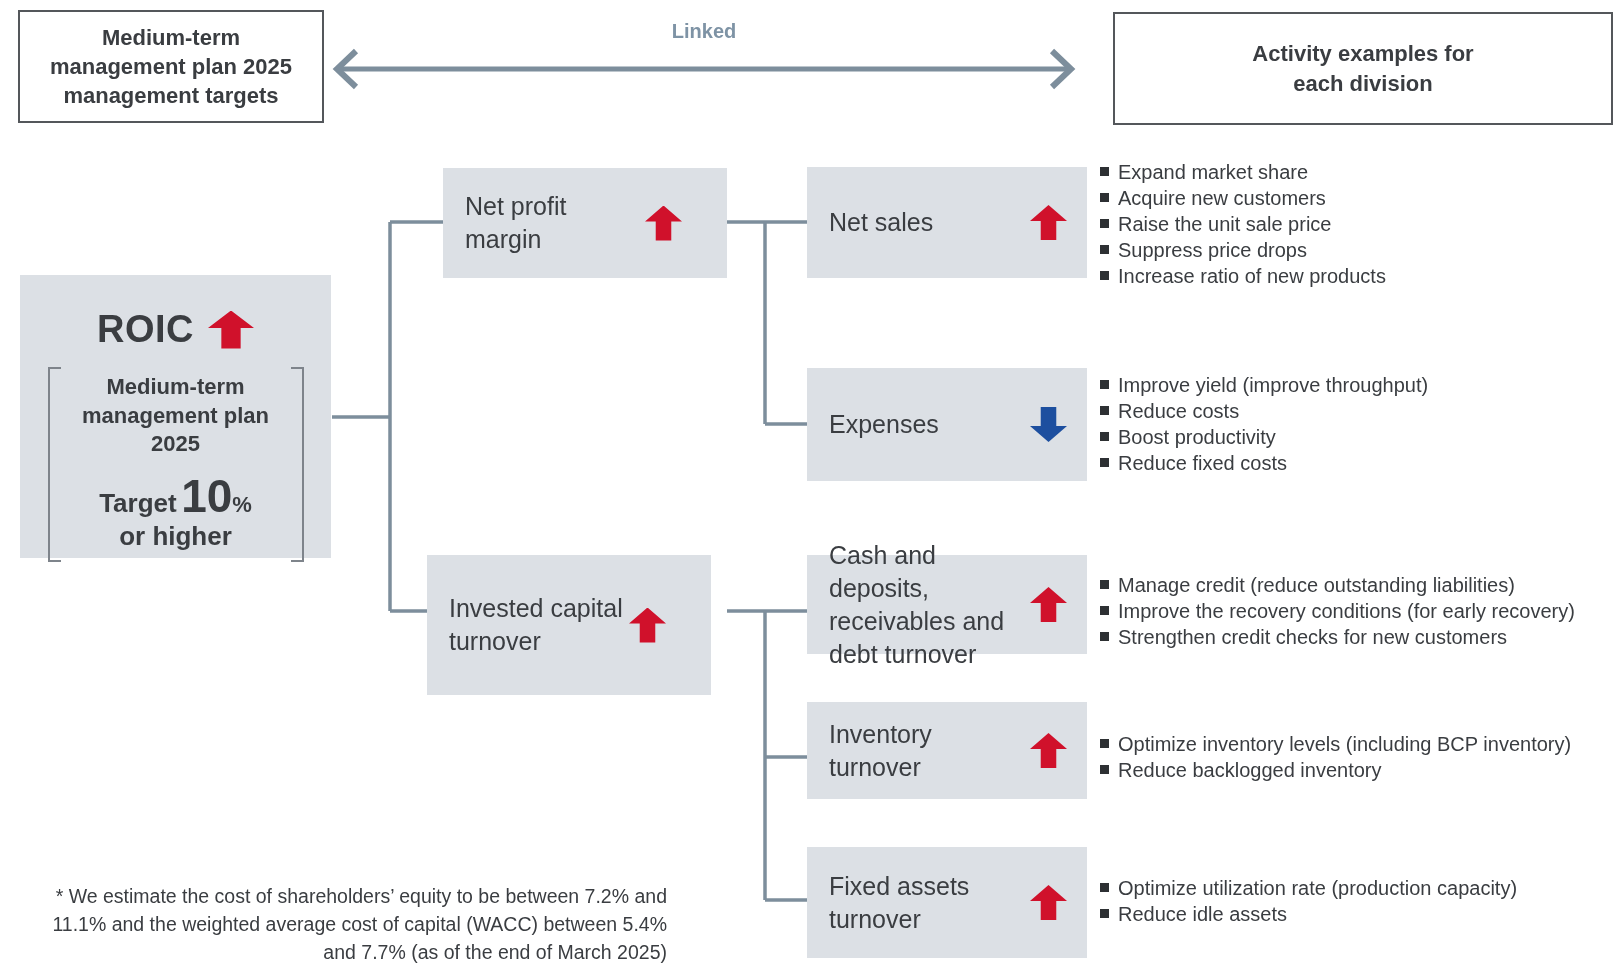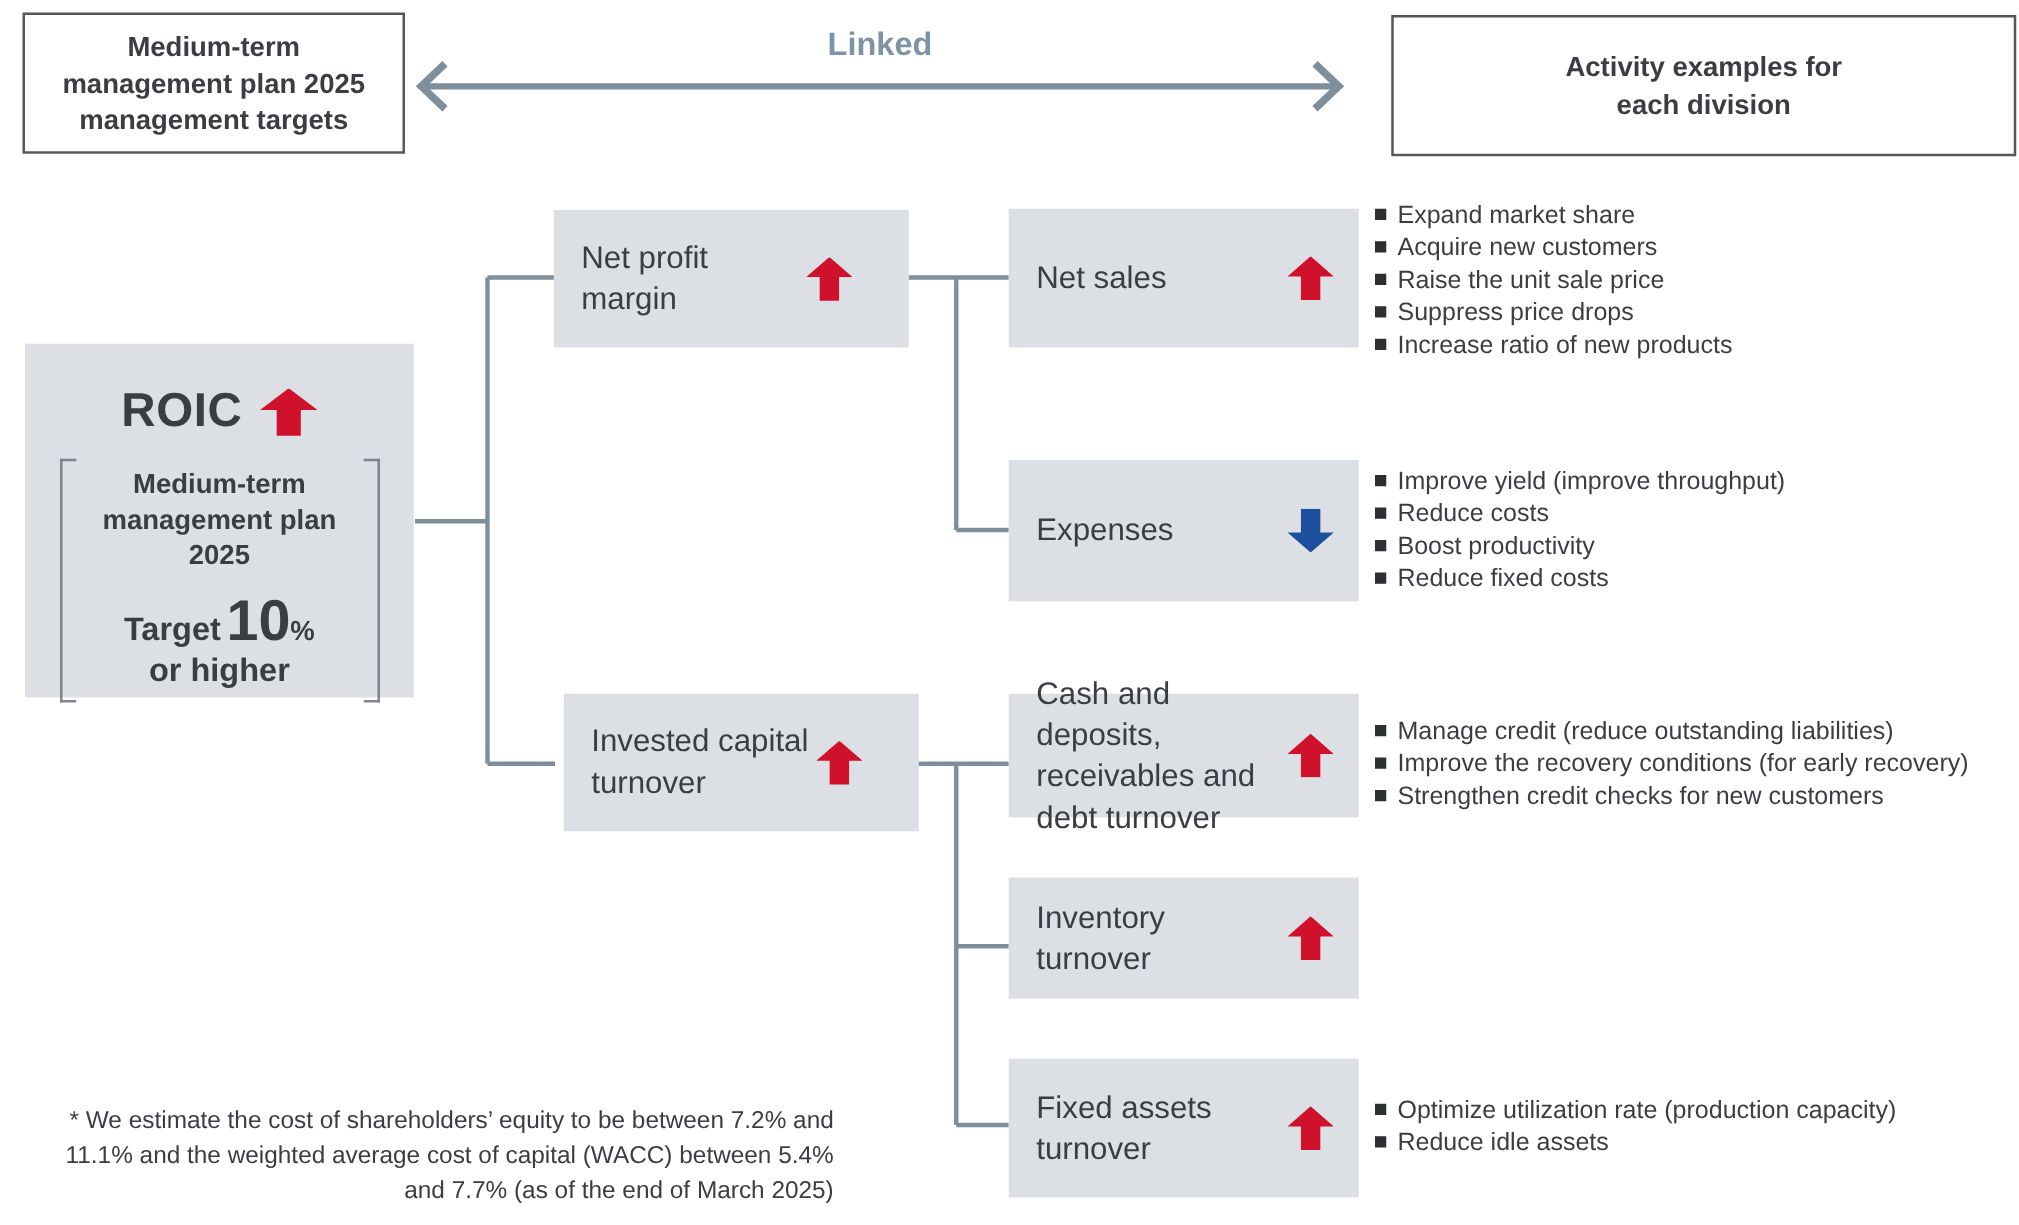--- a/index.html
+++ b/index.html
@@ -20,31 +20,31 @@
   .overlay{position:absolute;left:0;top:0;width:1615px;height:980px;z-index:0;pointer-events:none;}
 
   
   .hdr-box{position:absolute;background:#ffffff;border:2px solid var(--border-dark);
     display:flex;align-items:center;justify-content:center;text-align:center;
     font-weight:bold;font-size:22px;line-height:1.33;z-index:2;}
   .hdr-left{left:18px;top:10px;width:306px;height:113px;}
   .hdr-right{left:1113px;top:12px;width:500px;height:113px;}
   .hdr-box span{display:block;}
   .linked-label{position:absolute;left:336px;top:20px;width:736px;text-align:center;
-    font-weight:bold;font-size:26px;color:var(--linked);z-index:2;}
+    font-weight:bold;font-size:20px;color:var(--linked);z-index:2;}
 
   
   .node-box{position:absolute;background:var(--box-fill);display:flex;align-items:center;
     padding:0 20px 0 22px;z-index:1;}
   .node-label{font-size:25px;line-height:1.32;color:var(--text-dark);flex:1;}
   .lvl2 .node-label{max-width:180px;}
   .lvl3 .node-label{max-width:214px;}
 
   .box-npm{left:443px;top:168px;width:284px;height:110px;}
-  .box-ict{left:451px;top:555px;width:284px;height:110px;}
+  .box-ict{left:427px;top:555px;width:284px;height:140px;}
   .box-netsales{left:807px;top:167px;width:280px;height:111px;}
   .box-expenses{left:807px;top:368px;width:280px;height:113px;}
   .box-cash{left:807px;top:555px;width:280px;height:99px;}
   .box-inventory{left:807px;top:702px;width:280px;height:97px;}
   .box-fixed{left:807px;top:847px;width:280px;height:111px;}
 
   
   .arrow{width:37px;height:35px;flex:none;background:var(--up-arrow);
     clip-path:polygon(50% 0,100% 46%,71% 46%,71% 100%,29% 100%,29% 46%,0 46%);}
   .arrow.down{background:var(--down-arrow);transform:rotate(180deg);}
@@ -222,20 +222,30 @@
     <div class="activity-item">
         <span class="sq"></span>
         <span>Improve the recovery conditions (for early recovery)</span>
       </div>
     <div class="activity-item">
         <span class="sq"></span>
         <span>Strengthen credit checks for new customers</span>
       </div>
   </div>
 
+  <div class="activity-list list-inventory">
+    <div class="activity-item">
+        <span class="sq"></span>
+        <span>Optimize inventory levels (including BCP inventory)</span>
+      </div>
+    <div class="activity-item">
+        <span class="sq"></span>
+        <span>Reduce backlogged inventory</span>
+      </div>
+  </div>
 
   <div class="activity-list list-fixed">
     <div class="activity-item">
         <span class="sq"></span>
         <span>Optimize utilization rate (production capacity)</span>
       </div>
     <div class="activity-item">
         <span class="sq"></span>
         <span>Reduce idle assets</span>
       </div>

